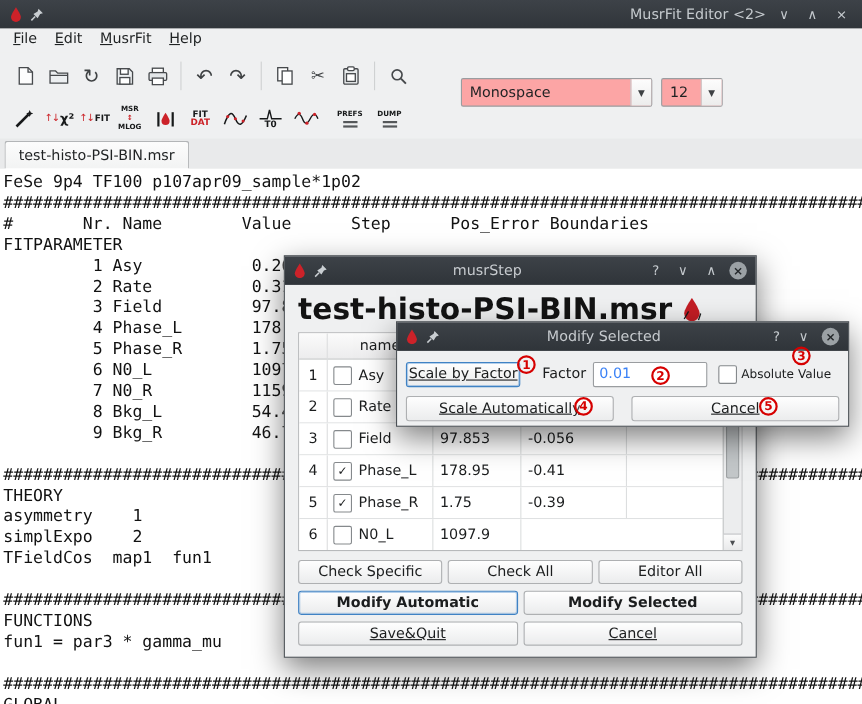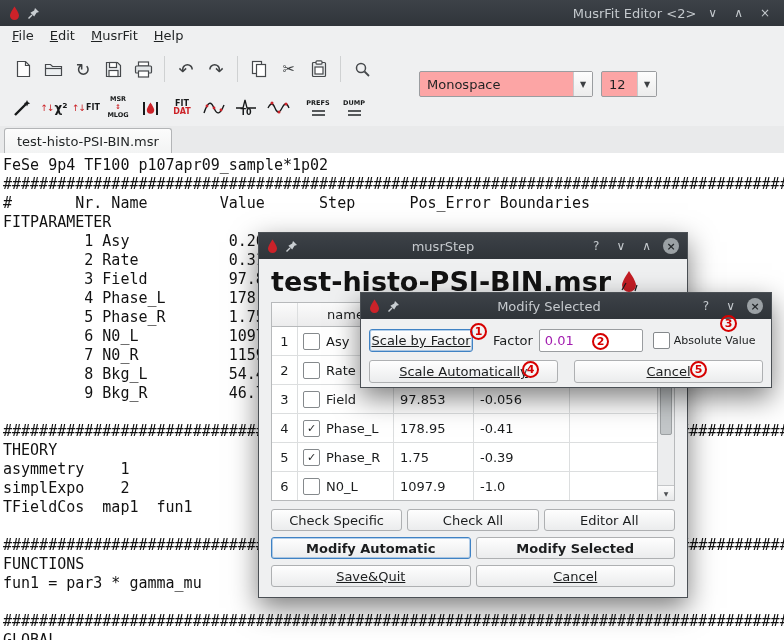--- a/index.html
+++ b/index.html
@@ -74,21 +74,21 @@
   .r1{margin-top:8px;} .r2{margin-top:6px;font-weight:bold;} .r3{margin-top:6px;}
   .btn{flex:1;height:22px;background:linear-gradient(#fefefe,#ebeced);border:1px solid #aeb0b2;border-radius:3px;font-size:13px;color:#1b1d1e;display:flex;align-items:center;justify-content:center;box-sizing:border-box;}
   .btn.focused{border-color:#3f82c4;box-shadow:inset 0 0 0 1px rgba(90,150,210,.45);}
   .btn.ul,.ul-text{text-decoration:underline;}
 
   .modify{left:360px;top:292px;width:412px;height:96px;z-index:20;}
   .md-row{display:flex;align-items:center;margin:10px 8px 0 8px;font-size:13px;color:#1b1d1e;}
   .md-row2{margin-top:8px;display:flex;margin-left:8px;margin-right:8px;gap:16px;}
   .sbf{width:104px;flex:0 0 auto;height:23px;}
   .factor-label{margin-left:20px;}
-  .factor-input{margin-left:6px;width:104px;height:23px;border:1px solid #9a9da0;border-radius:2px;background:#fff;font-size:13px;font-family:"DejaVu Sans",sans-serif;padding:0 5px;box-sizing:border-box;color:#a21caf;}
+  .factor-input{margin-left:6px;width:104px;height:23px;border:1px solid #9a9da0;border-radius:2px;background:#fff;font-size:13px;font-family:"DejaVu Sans",sans-serif;padding:0 5px;box-sizing:border-box;color:#3b82f6;}
   .abs-label{margin-left:4px;font-size:11px;}
   .md-row .cb{margin-left:10px;}
   .md-btn{height:23px;}
 
   
   .ann{position:absolute;width:17px;height:17px;border:2px solid #d60000;border-radius:50%;color:#d60000;font-size:11px;font-weight:bold;display:flex;align-items:center;justify-content:center;background:rgba(255,255,255,.18);z-index:40;box-sizing:border-box;}
   #ann1{left:470px;top:323px;} #ann2{left:592px;top:333px;} #ann3{left:720px;top:315px;}
   #ann4{left:522px;top:361px;} #ann5{left:690px;top:361px;}
 </style>
 </head>
@@ -362,21 +362,20 @@
         <div class="c-step">-0.39</div>
         <div class="c-fill"></div>
       </div>
       <div class="trow">
         <div class="c-num">6</div>
         <div class="c-name">
             <span class="cb"></span>
             <span>N0_L</span>
           </div>
         <div class="c-val">1097.9</div>
-        <div class="c-step">-1.0</div>
         <div class="c-fill"></div>
       </div>
 
       <div class="vscroll">
         <span class="sc-arrow sc-up">▲</span>
         <span class="sc-thumb"></span>
         <span class="sc-arrow sc-down">▼</span>
       </div>
     </div>
 

